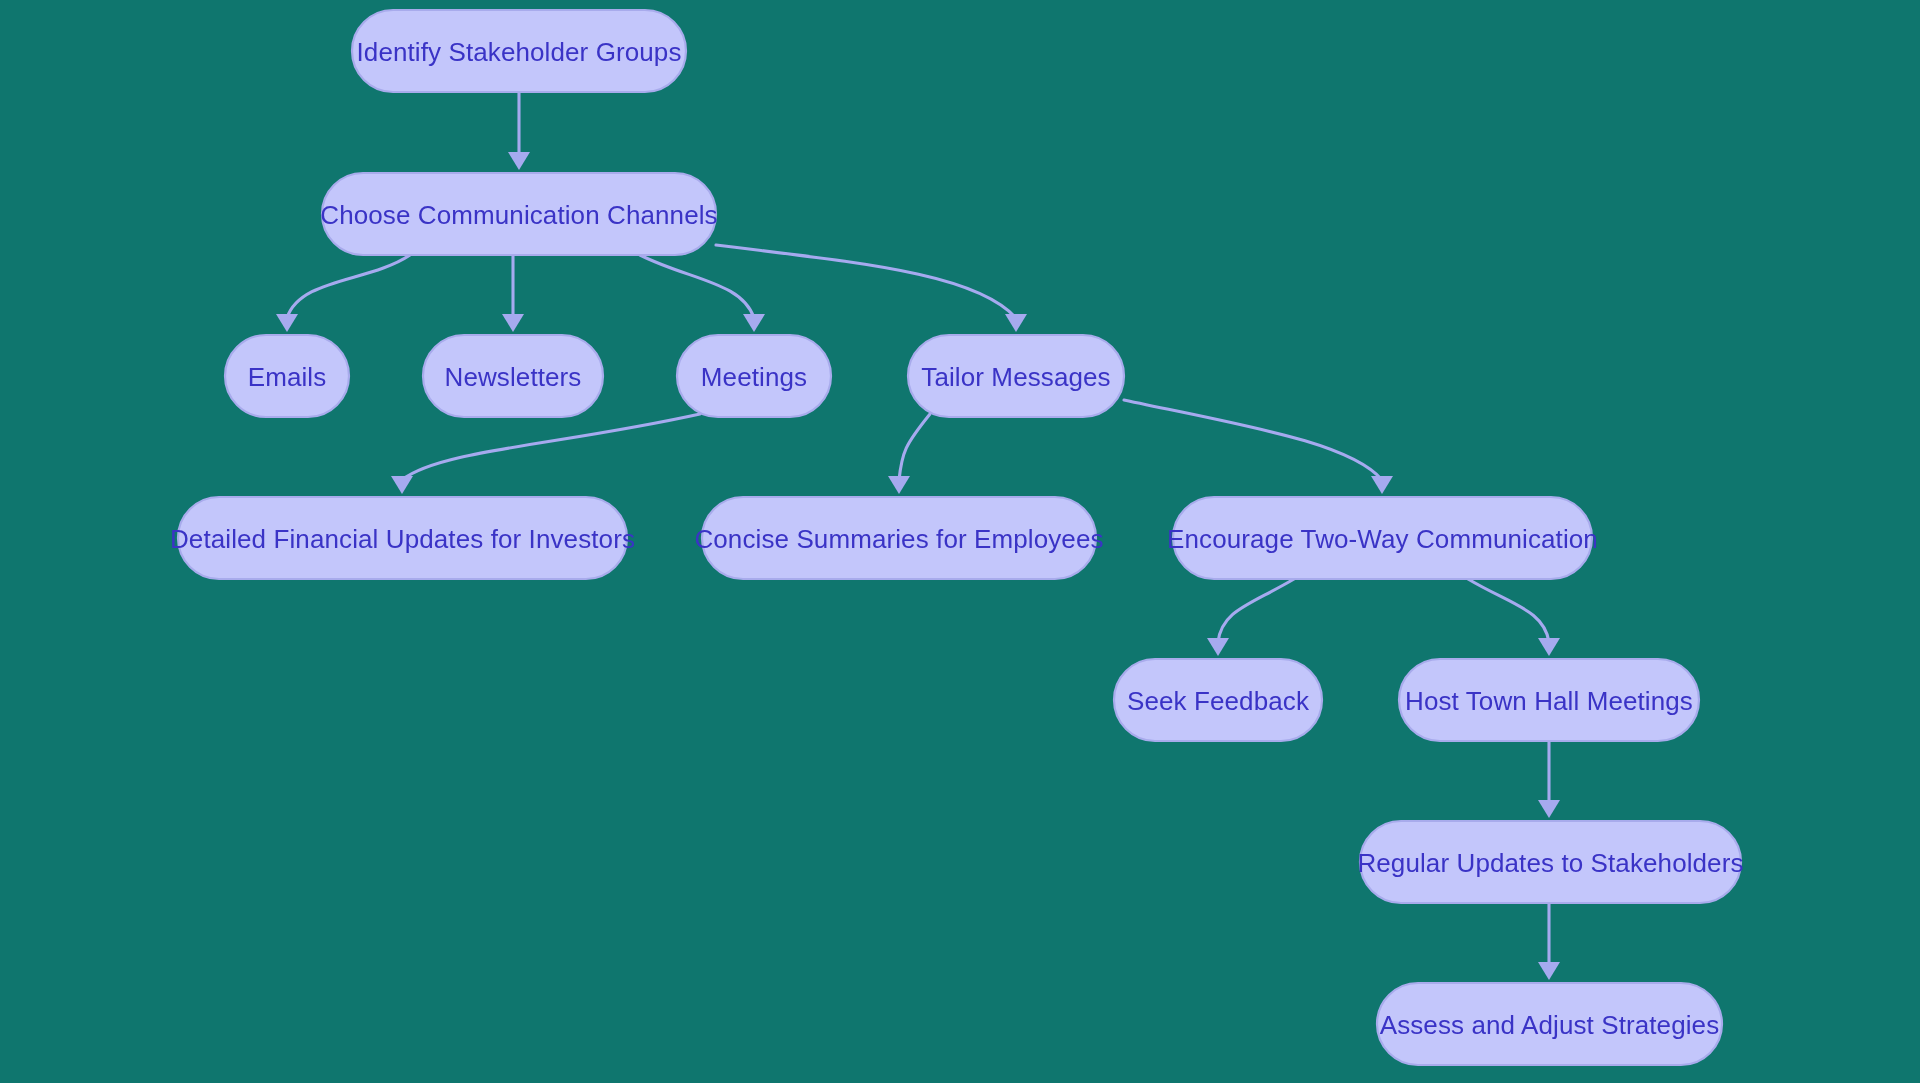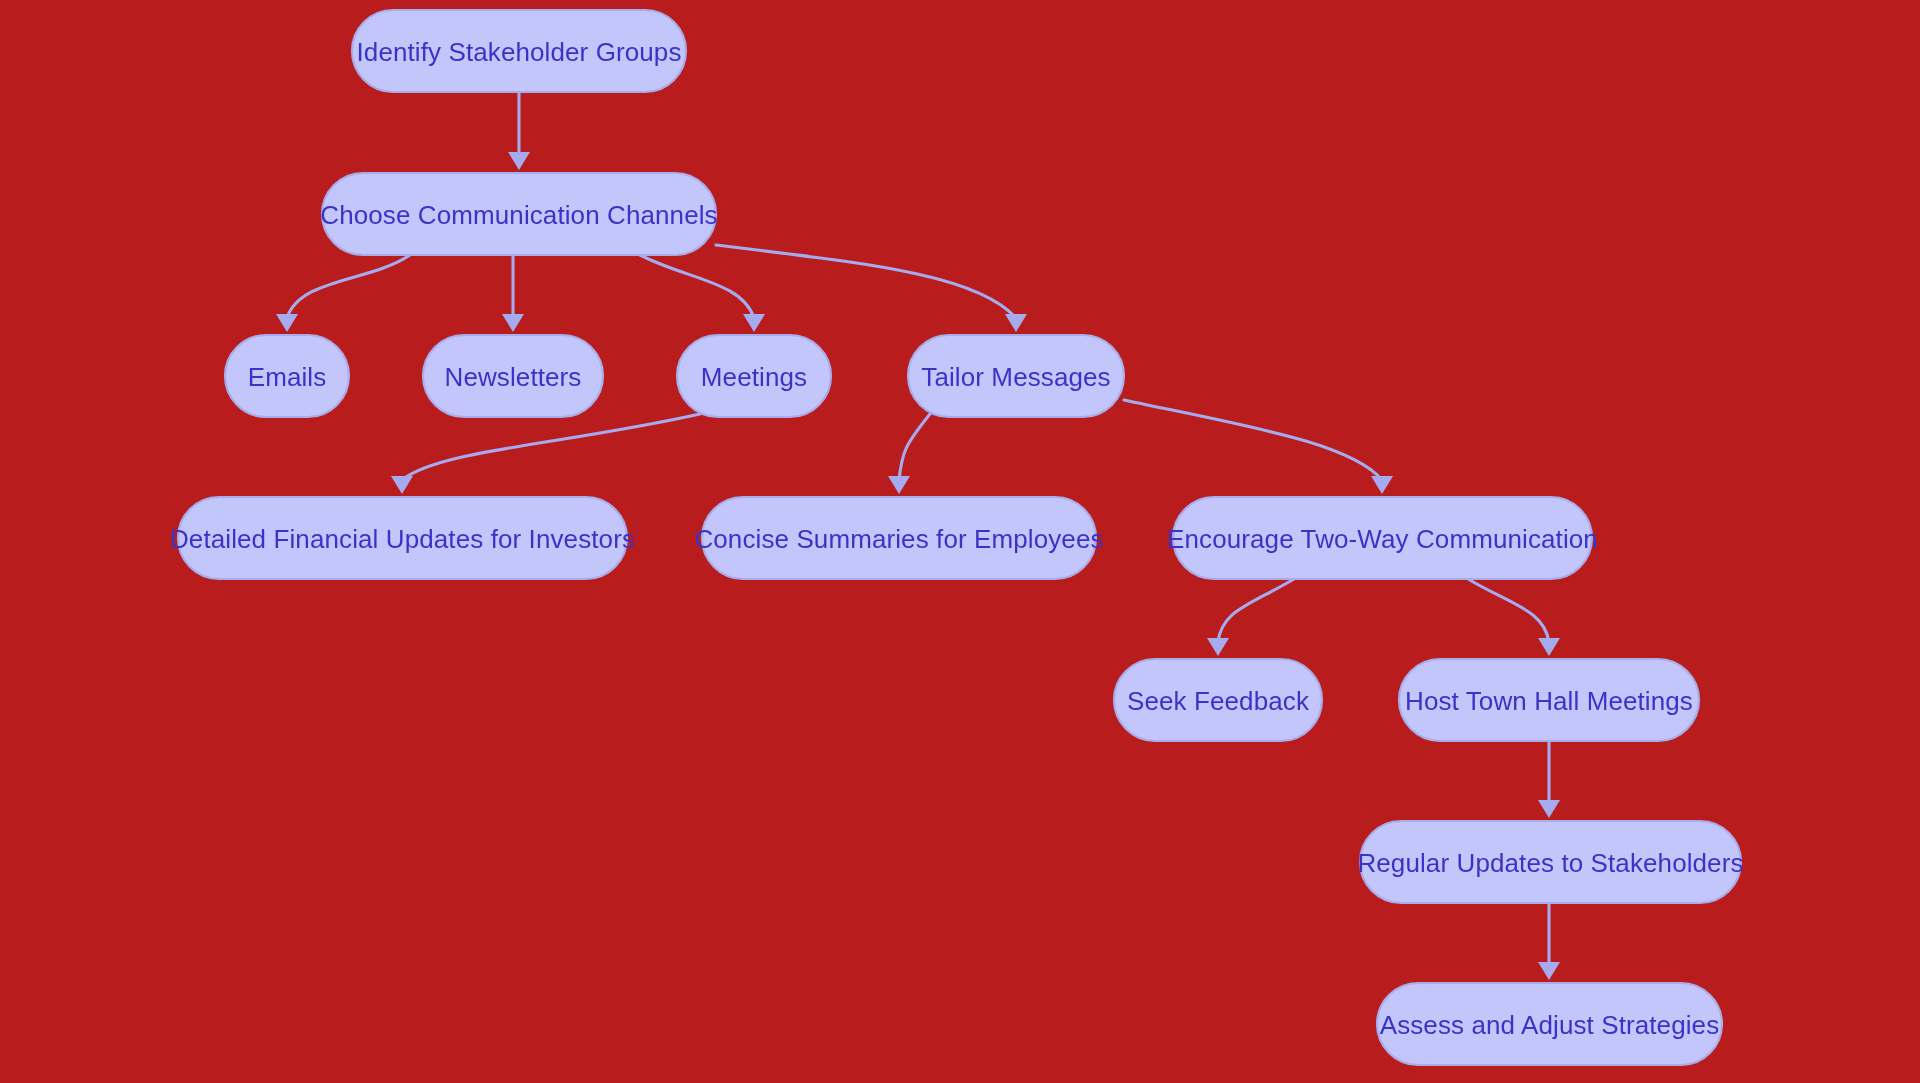--- a/index.html
+++ b/index.html
@@ -10,21 +10,21 @@
   body {
     width: 1920px;
     height: 1083px;
     overflow: hidden;
     font-family: "Liberation Sans", sans-serif;
   }
   #flowchart-root {
     position: relative;
     width: 1920px;
     height: 1083px;
-    background: #b91c1c;
+    background: #0f766e;
   }
   svg.flow-canvas {
     display: block;
     width: 1920px;
     height: 1083px;
   }
   .node-shape {
     fill: #c3c6fb;
     stroke: #a8abec;
     stroke-width: 2.2;

